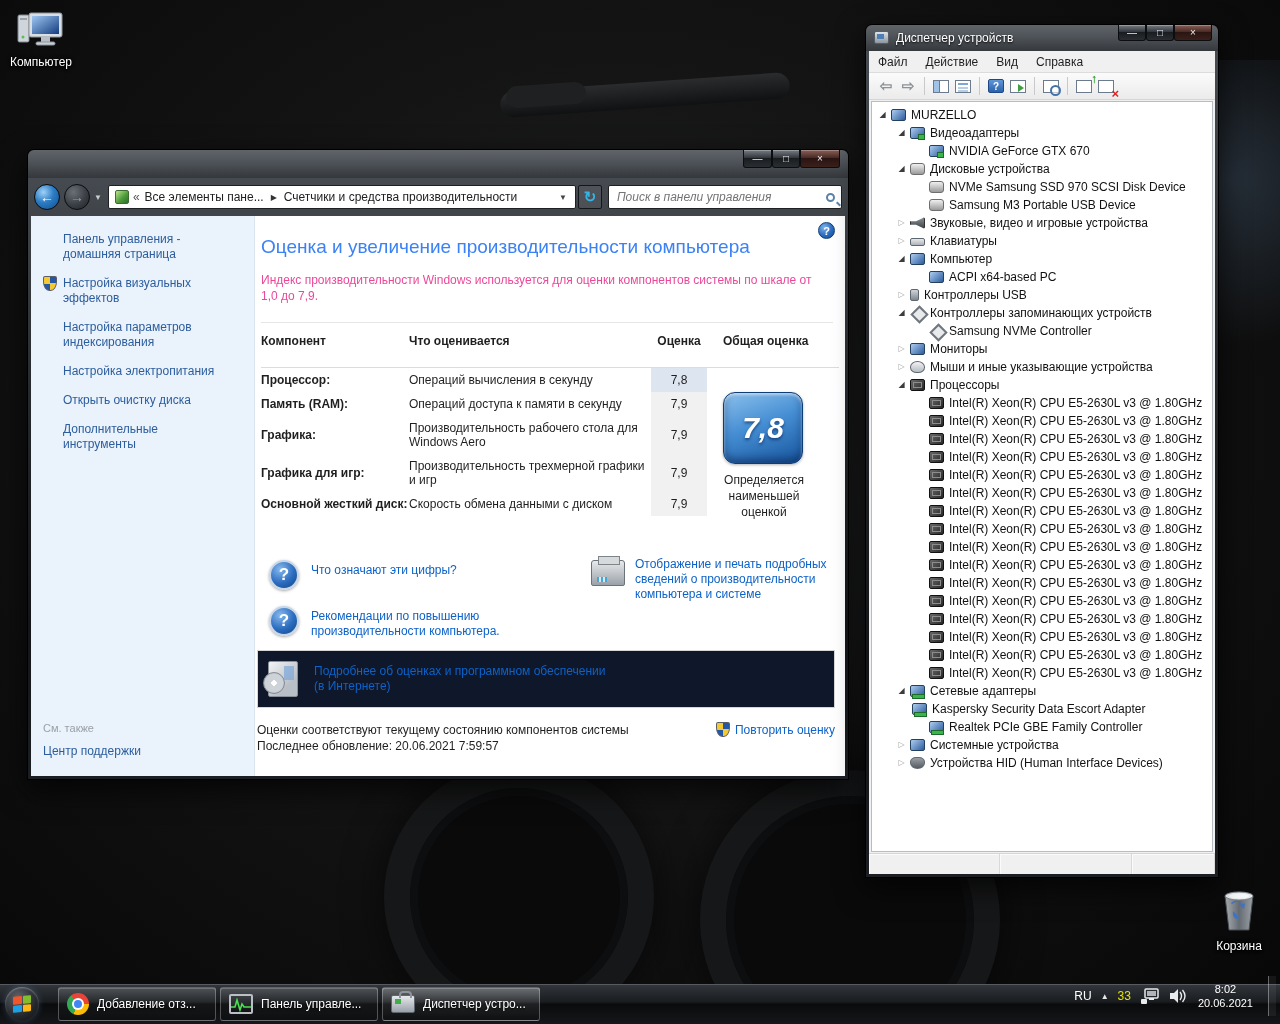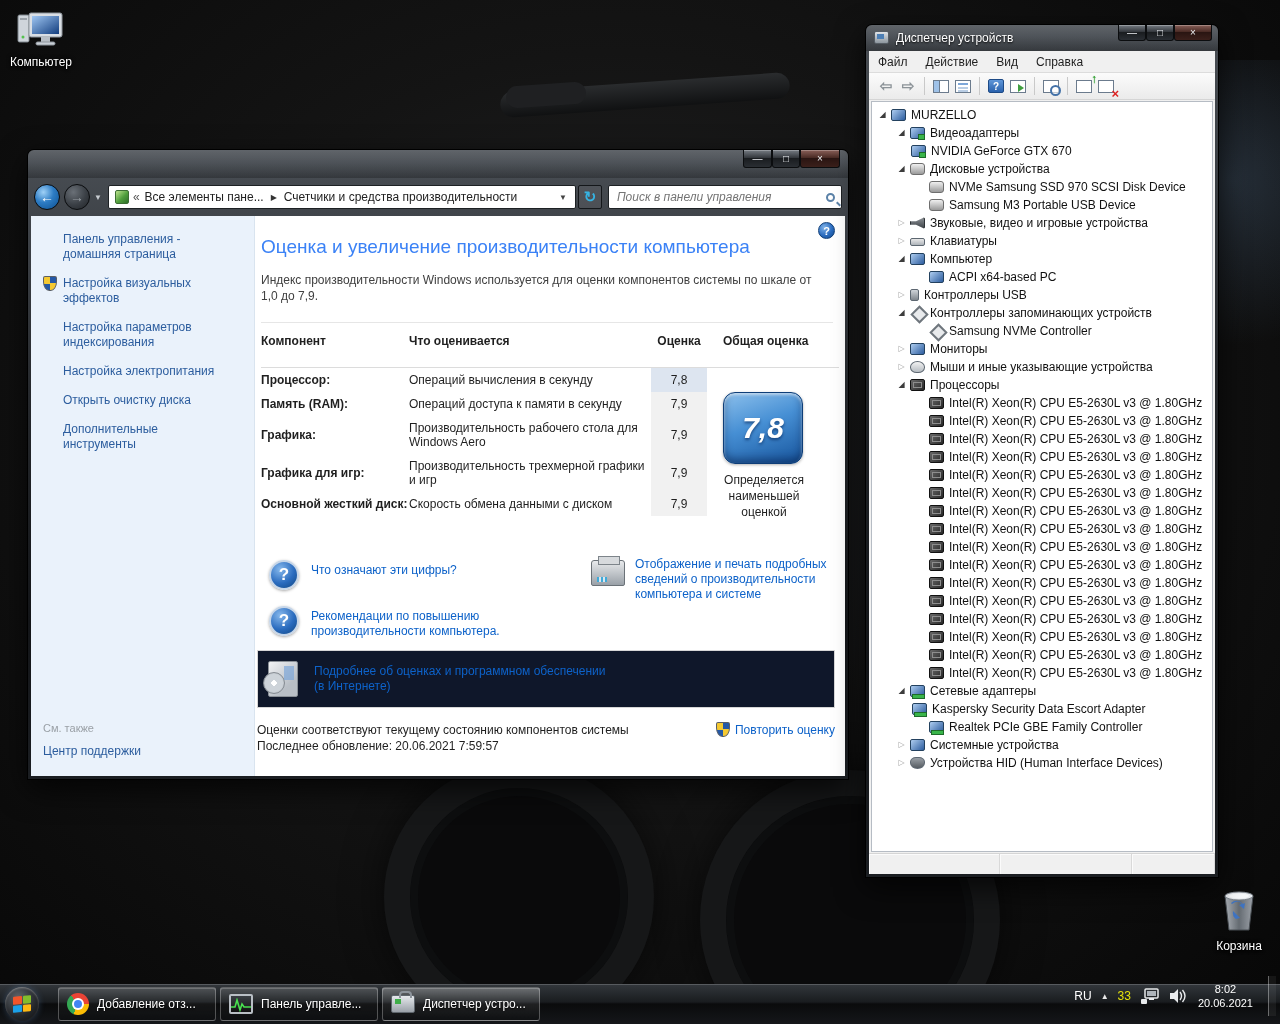--- a/index.html
+++ b/index.html
@@ -70,21 +70,21 @@
     border:1px solid #5a5f66;border-radius:2px 2px 45% 45%/2px 2px 60% 60%;}
   .sb-bottom{position:absolute;left:12px;bottom:18px;}
   .sb-seealso{font-size:11px;color:#9aa0a6;margin-bottom:10px;}
   .sb-support{font-size:12px;color:#2c5d9e;cursor:pointer;}
 
   .cp-main{position:absolute;left:224px;top:0;right:0;bottom:0;background:#fff;}
   .help-round{position:absolute;right:10px;top:6px;width:17px;height:17px;border-radius:50%;color:#fff;font-size:11px;font-weight:bold;
     display:flex;align-items:center;justify-content:center;cursor:pointer;
     background:radial-gradient(circle at 35% 30%,#7fb2e8,#2b6cbf 55%,#124a8e);border:1px solid #0f3e77;}
   .cp-title{position:absolute;left:6px;top:20px;font-size:19px;color:#3b82f6;}
-  .cp-intro{position:absolute;left:6px;top:56px;width:562px;font-size:12px;line-height:16px;color:#404040;}
+  .cp-intro{position:absolute;left:6px;top:56px;width:562px;font-size:12px;line-height:16px;color:#ec4899;}
   .cp-hr{position:absolute;left:6px;top:106px;width:572px;border-top:1px solid #e6e6e6;}
   .wei-table{position:absolute;left:6px;top:118px;width:578px;font-size:12px;color:#1f1f1f;}
   .wt-header{display:flex;font-weight:bold;padding-bottom:19px;border-bottom:1px solid #dcdcdc;position:relative;}
   .wt-h-comp{width:148px;}
   .wt-h-measure{width:242px;}
   .wt-h-score{width:56px;text-align:center;}
   .wt-h-overall{position:absolute;left:462px;top:0;}
   .wt-row{display:flex;align-items:center;}
   .wt-c-comp{width:148px;font-weight:bold;}
   .wt-c-measure{width:242px;line-height:14px;padding:5px 0;}
@@ -437,21 +437,21 @@
           <div class="tree-row" style="padding-left: 4px;">
     <span class="expander exp">◢</span>
     <span class="dev-icon di-computer"></span>
     <span class="tree-label">MURZELLO</span>
   </div>
           <div class="tree-row" style="padding-left: 23px;">
     <span class="expander exp">◢</span>
     <span class="dev-icon di-display-adapter"></span>
     <span class="tree-label">Видеоадаптеры</span>
   </div>
-          <div class="tree-row" style="padding-left: 24px;">
+          <div class="tree-row" style="padding-left: 42px;">
     <span class="expander"></span>
     <span class="dev-icon di-display-adapter"></span>
     <span class="tree-label">NVIDIA GeForce GTX 670</span>
   </div>
           <div class="tree-row" style="padding-left: 23px;">
     <span class="expander exp">◢</span>
     <span class="dev-icon di-disk-drive"></span>
     <span class="tree-label">Дисковые устройства</span>
   </div>
           <div class="tree-row" style="padding-left: 42px;">

